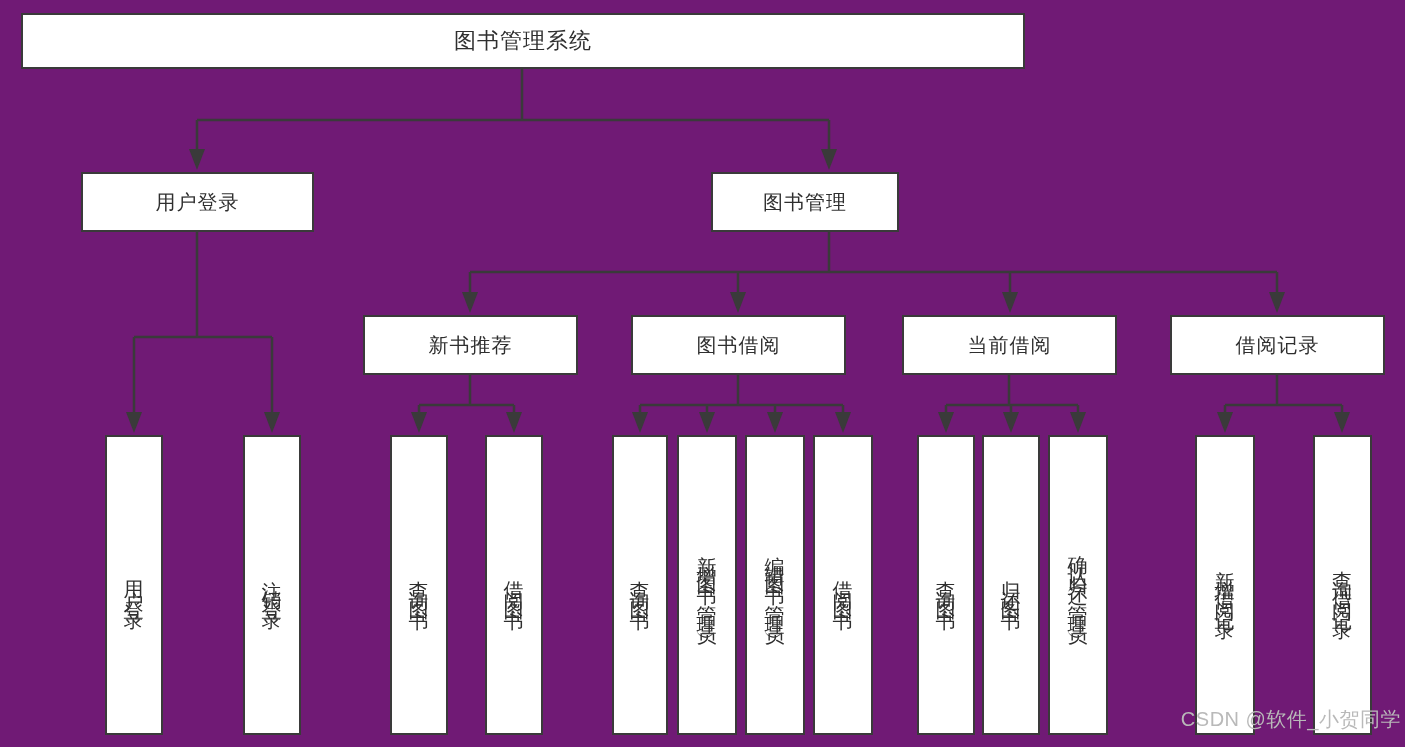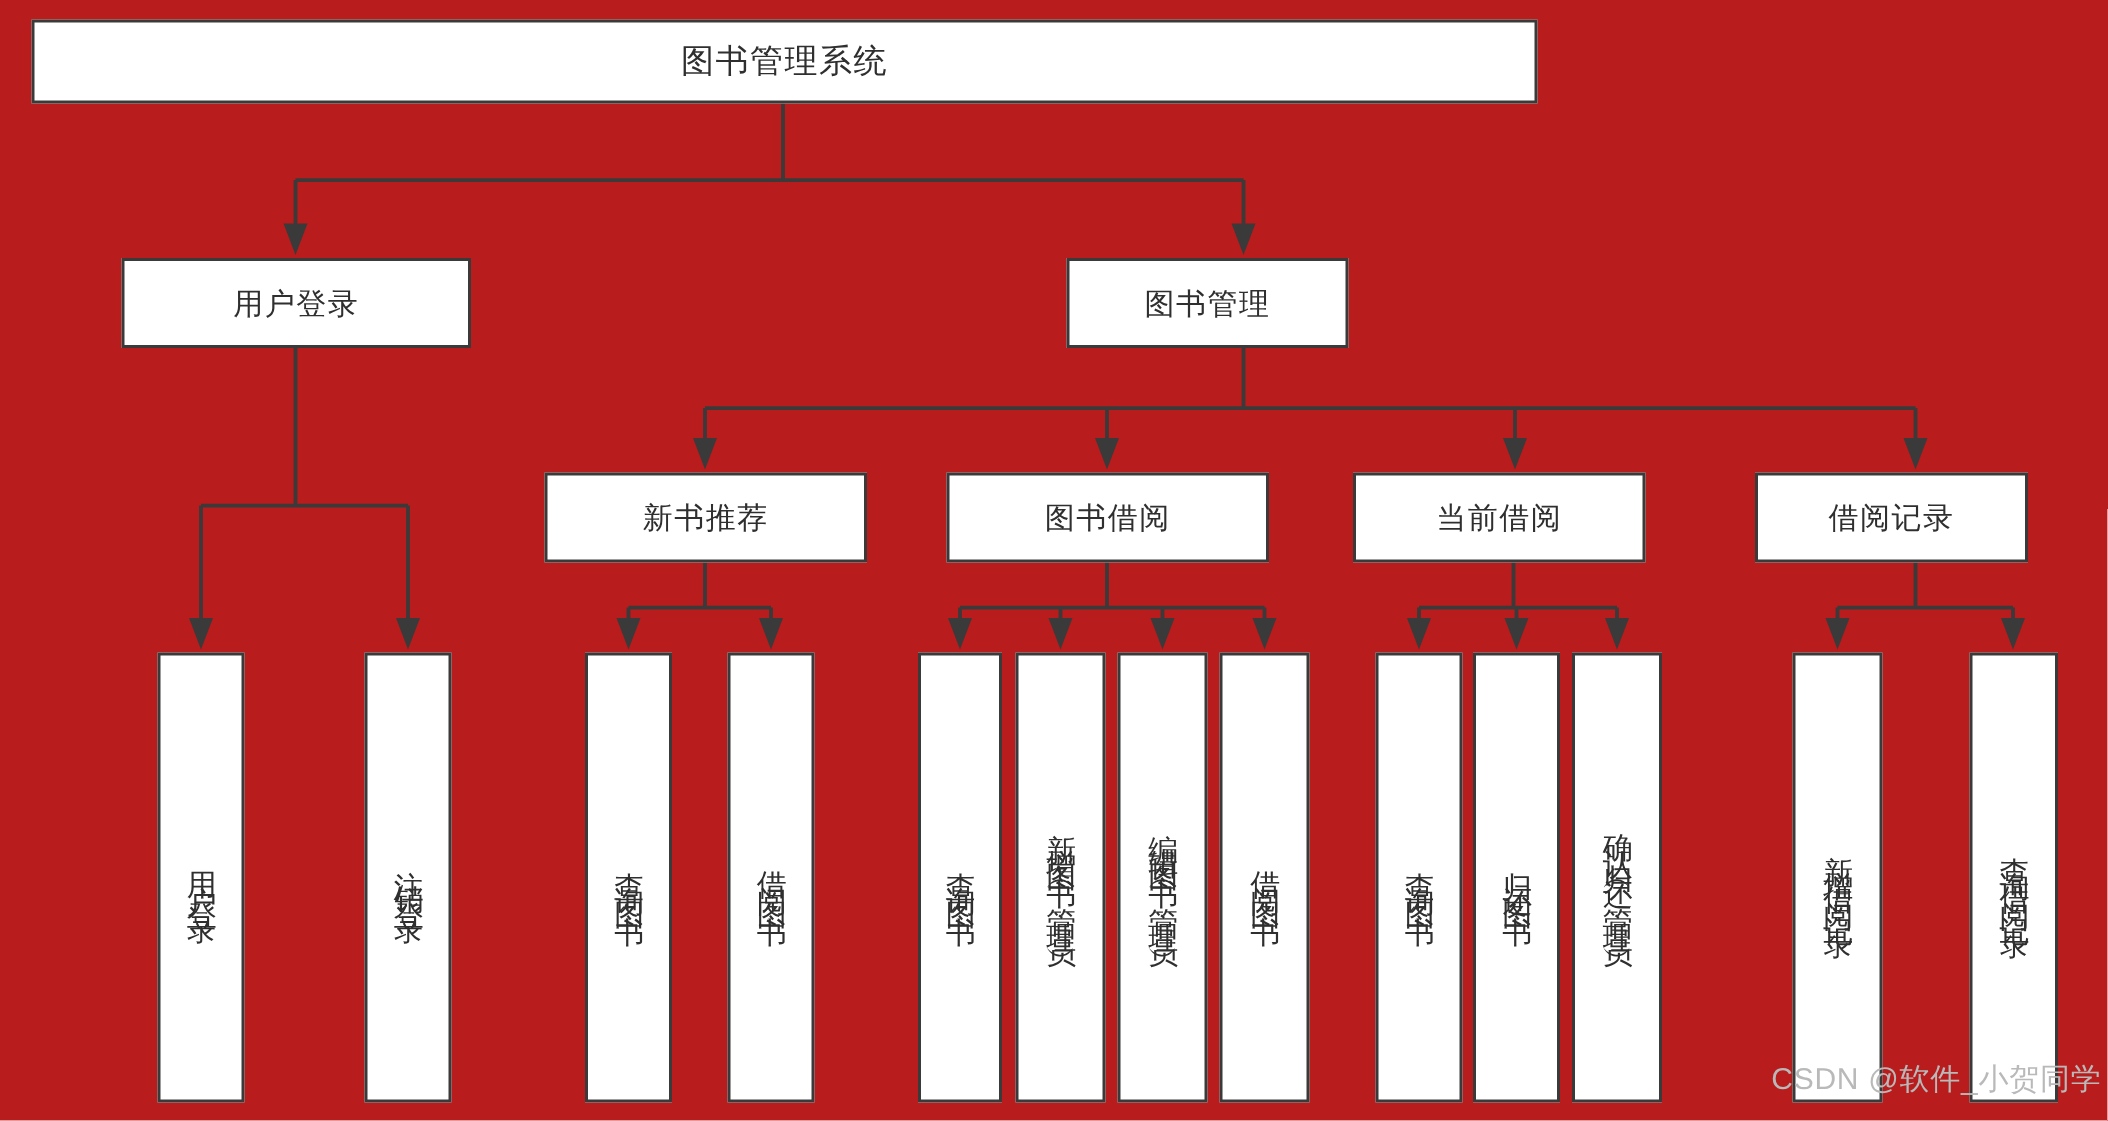--- a/index.html
+++ b/index.html
@@ -5,21 +5,21 @@
   html, body {
     margin: 0;
     padding: 0;
     background: #ffffff;
     font-family: "Liberation Sans", "DejaVu Sans", sans-serif;
   }
   #canvas {
     position: relative;
     width: 1405px;
     height: 747px;
-    background: #b91c1c;
+    background: #701a75;
     overflow: hidden;
   }
   #connectors {
     position: absolute;
     left: 0;
     top: 0;
     width: 1405px;
     height: 747px;
     pointer-events: none;
   }
@@ -114,24 +114,24 @@
   <div class="node branch" style="left:711px; top:172px; width:188px; height:60px;">
     <span>图书管理</span>
   </div>
 
   <div class="node branch" style="left:631px; top:315px; width:215px; height:60px;">
     <span>图书借阅</span>
   </div>
   <div class="node branch" style="left:363px; top:315px; width:215px; height:60px;">
     <span>新书推荐</span>
   </div>
-  <div class="node branch" style="left:902px; top:315px; width:195px; height:60px;">
+  <div class="node branch" style="left:902px; top:315px; width:215px; height:60px;">
     <span>当前借阅</span>
   </div>
-  <div class="node branch" style="left:1170px; top:315px; width:182px; height:60px;">
+  <div class="node branch" style="left:1170px; top:315px; width:215px; height:60px;">
     <span>借阅记录</span>
   </div>
 
   <div class="node leaf" style="left:105px; top:435px; width:58px; height:300px;">
     <span class="vtxt">用户登录</span>
   </div>
   <div class="node leaf" style="left:243px; top:435px; width:58px; height:300px;">
     <span class="vtxt">注销登录</span>
   </div>
 

